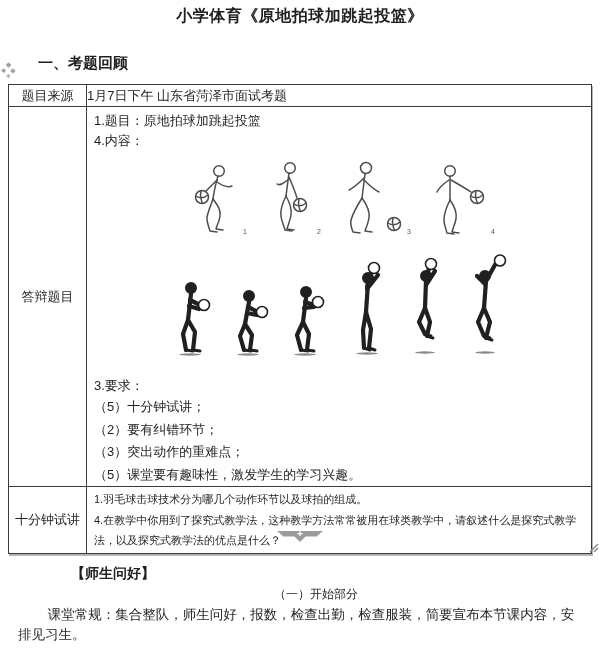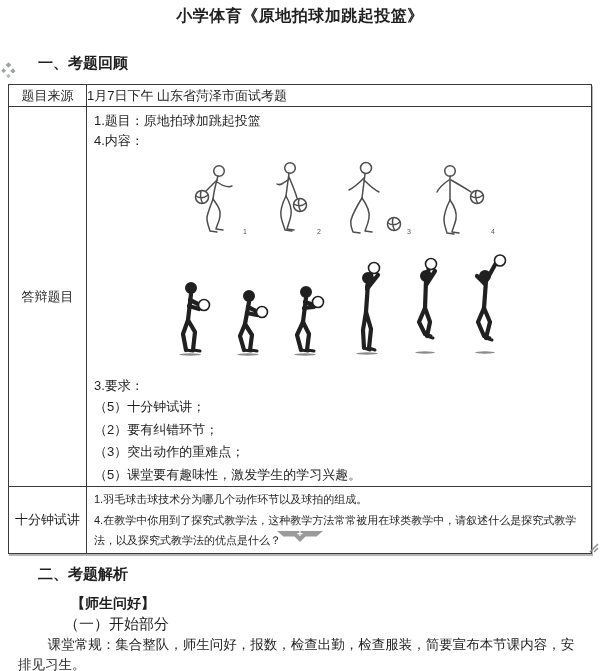--- a/index.html
+++ b/index.html
@@ -24,21 +24,21 @@
   .req { line-height:22.5px; }
   .defense-item { line-height:20.5px; }
   .fig-row { display:flex; justify-content:center; align-items:flex-end; }
   .fig-row-dribble { gap:24px; margin-top:10px; height:78px; }
   .fig-row-shoot { gap:16px; margin:16px 0 0 0; height:104px; }
   .fig { position:relative; }
   .fig-num { position:absolute; right:-7px; bottom:4px; font-size:7px; color:#555; }
   .req-block { margin-top:17px; }
   .h2 { margin:11px 0 0 38px; }
   .process-heading { margin:9px 0 0 71px; font-size:14px; font-weight:bold; line-height:20px; }
-  .part-heading { margin:1px 0 0 64px; font-size:15px; line-height:20px; }
+  .part-heading { margin:1px 0 0 32px; font-size:12px; line-height:20px;text-align:center; }
   .para { margin:0 16px 0 18px; font-size:13.5px; line-height:20.5px; text-indent:2.2em; }
   .para-routine { margin-top:1px; }
   
   .plus-widget {
     position:absolute; left:277px; top:530px; width:46px; height:12px;
     background:#9b9b9b;
     clip-path:polygon(0 8%, 100% 8%, 86% 55%, 62% 55%, 50% 100%, 38% 55%, 14% 55%);
     display:flex; align-items:flex-start; justify-content:center;
     color:#fff; font-size:10px; line-height:7px; font-weight:bold; cursor:pointer;
   }
@@ -201,21 +201,20 @@
       <tr>
         <td class="lbl-cell">十分钟试讲</td>
         <td class="defense-cell">
           <div class="defense-item">1.羽毛球击球技术分为哪几个动作环节以及球拍的组成。</div>
           <div class="defense-item">4.在教学中你用到了探究式教学法，这种教学方法常常被用在球类教学中，请叙述什么是探究式教学法，以及探究式教学法的优点是什么？</div>
         </td>
       </tr>
     </tbody>
   </table>
 
-  <div class="h-sec h2">二、考题解析</div>
   <div class="process-heading">【师生问好】</div>
   <div class="part-heading">（一）开始部分</div>
   <div class="para para-routine">课堂常规：集合整队，师生问好，报数，检查出勤，检查服装，简要宣布本节课内容，安排见习生。</div>
 
   <span class="table-handle">
     <svg width="15" height="18" viewBox="0 0 15 18">
       <rect x="5.5" y="1" width="4" height="4" transform="rotate(45 7.5 3)" fill="#9aa3a3"></rect>
       <rect x="1" y="7" width="3.4" height="3.4" transform="rotate(45 2.7 8.7)" fill="#9aa3a3"></rect>
       <rect x="10" y="7" width="3.8" height="3.8" transform="rotate(45 11.9 8.9)" fill="#9aa3a3"></rect>
       <rect x="5.8" y="12.5" width="3.2" height="3.2" transform="rotate(45 7.4 14.1)" fill="#b3baba"></rect>

